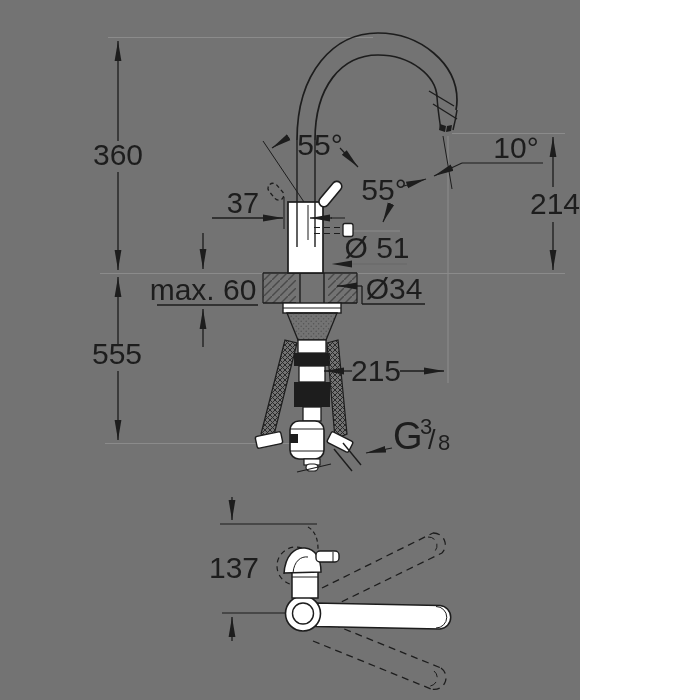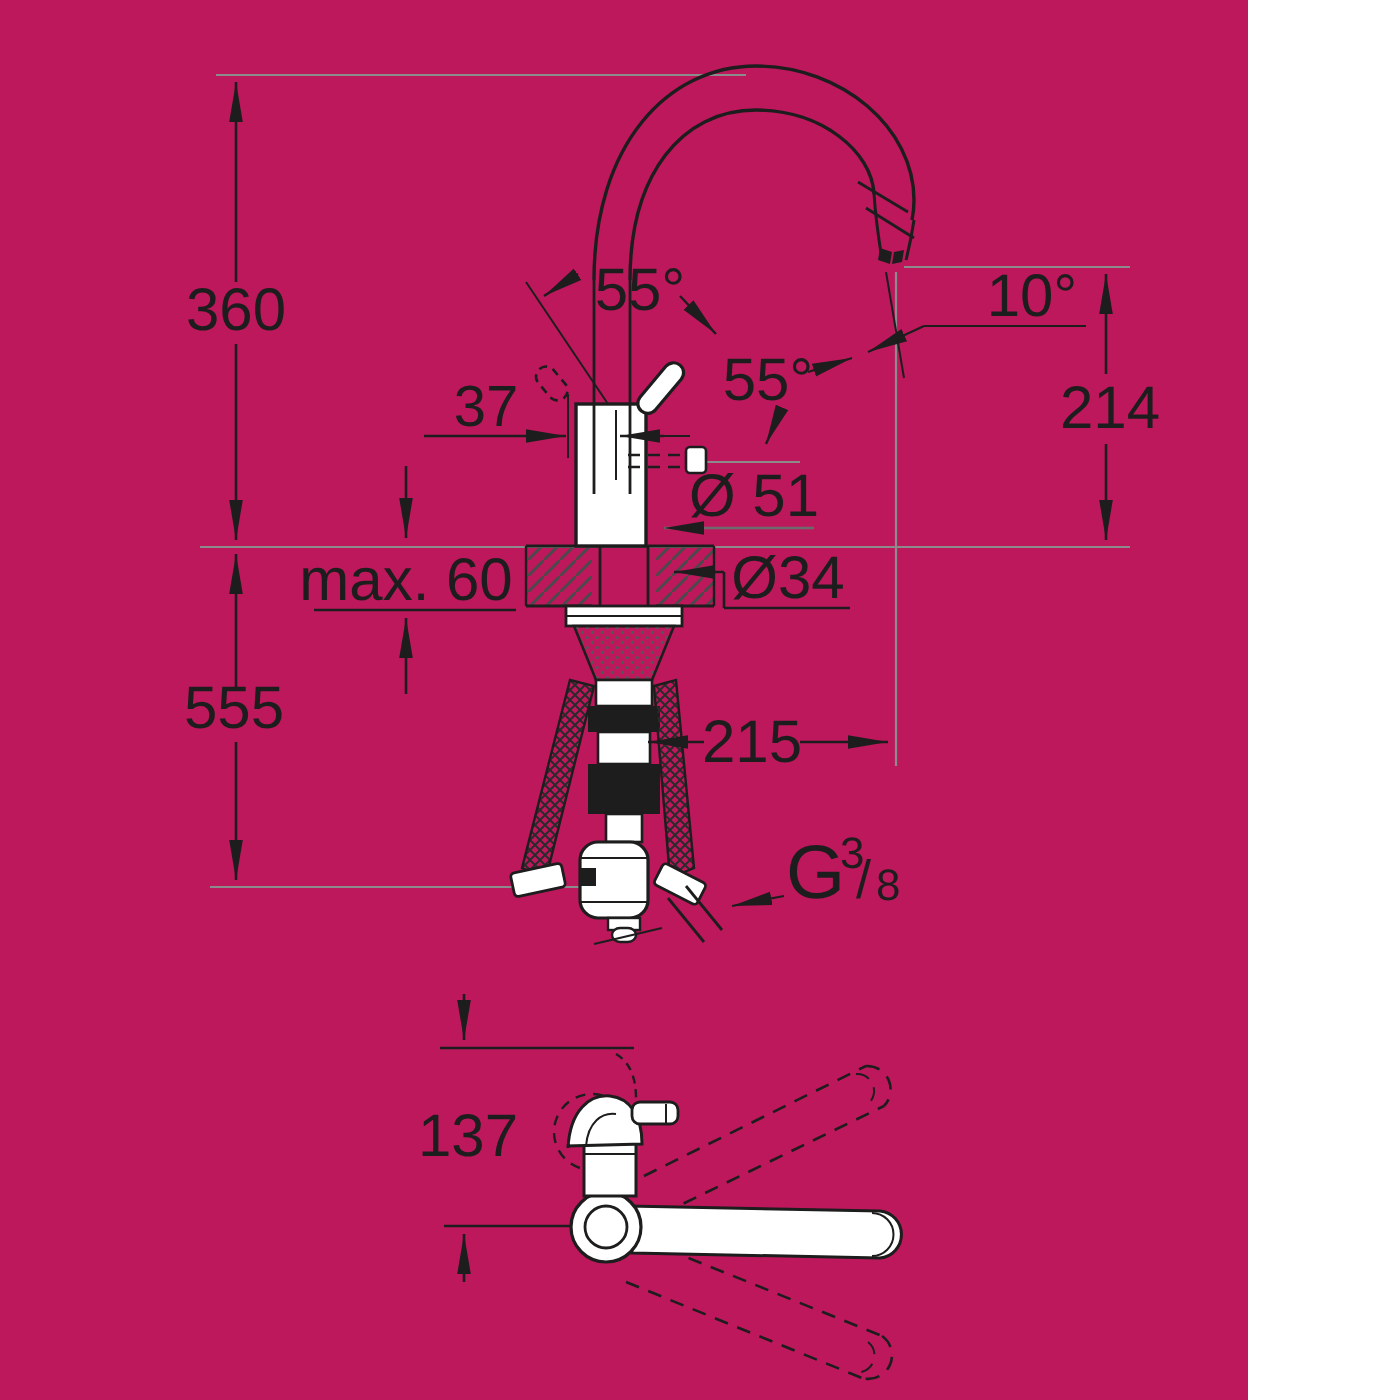--- a/index.html
+++ b/index.html
@@ -1,16 +1,16 @@
 <!DOCTYPE html>
 <html><head>
 <meta charset="utf-8">
 <style>
   html,body{margin:0;padding:0;background:#ffffff;}
-  .stage{width:624px;height:700px;background:#be185d;position:relative;overflow:hidden;text-align:right;}
+  .stage{width:580px;height:700px;background:#737373;position:relative;overflow:hidden;text-align:right;}
   svg{display:block;}
   text{font-family:"Liberation Sans", sans-serif;fill:#1d1d1d;}
   .dim{font-size:30px;}
   .dimsmall{font-size:29px;}
   .big{font-size:38px;}
   .sup{font-size:22px;}
   .slash{font-size:27px;}
 </style>
 </head>
 <body>

